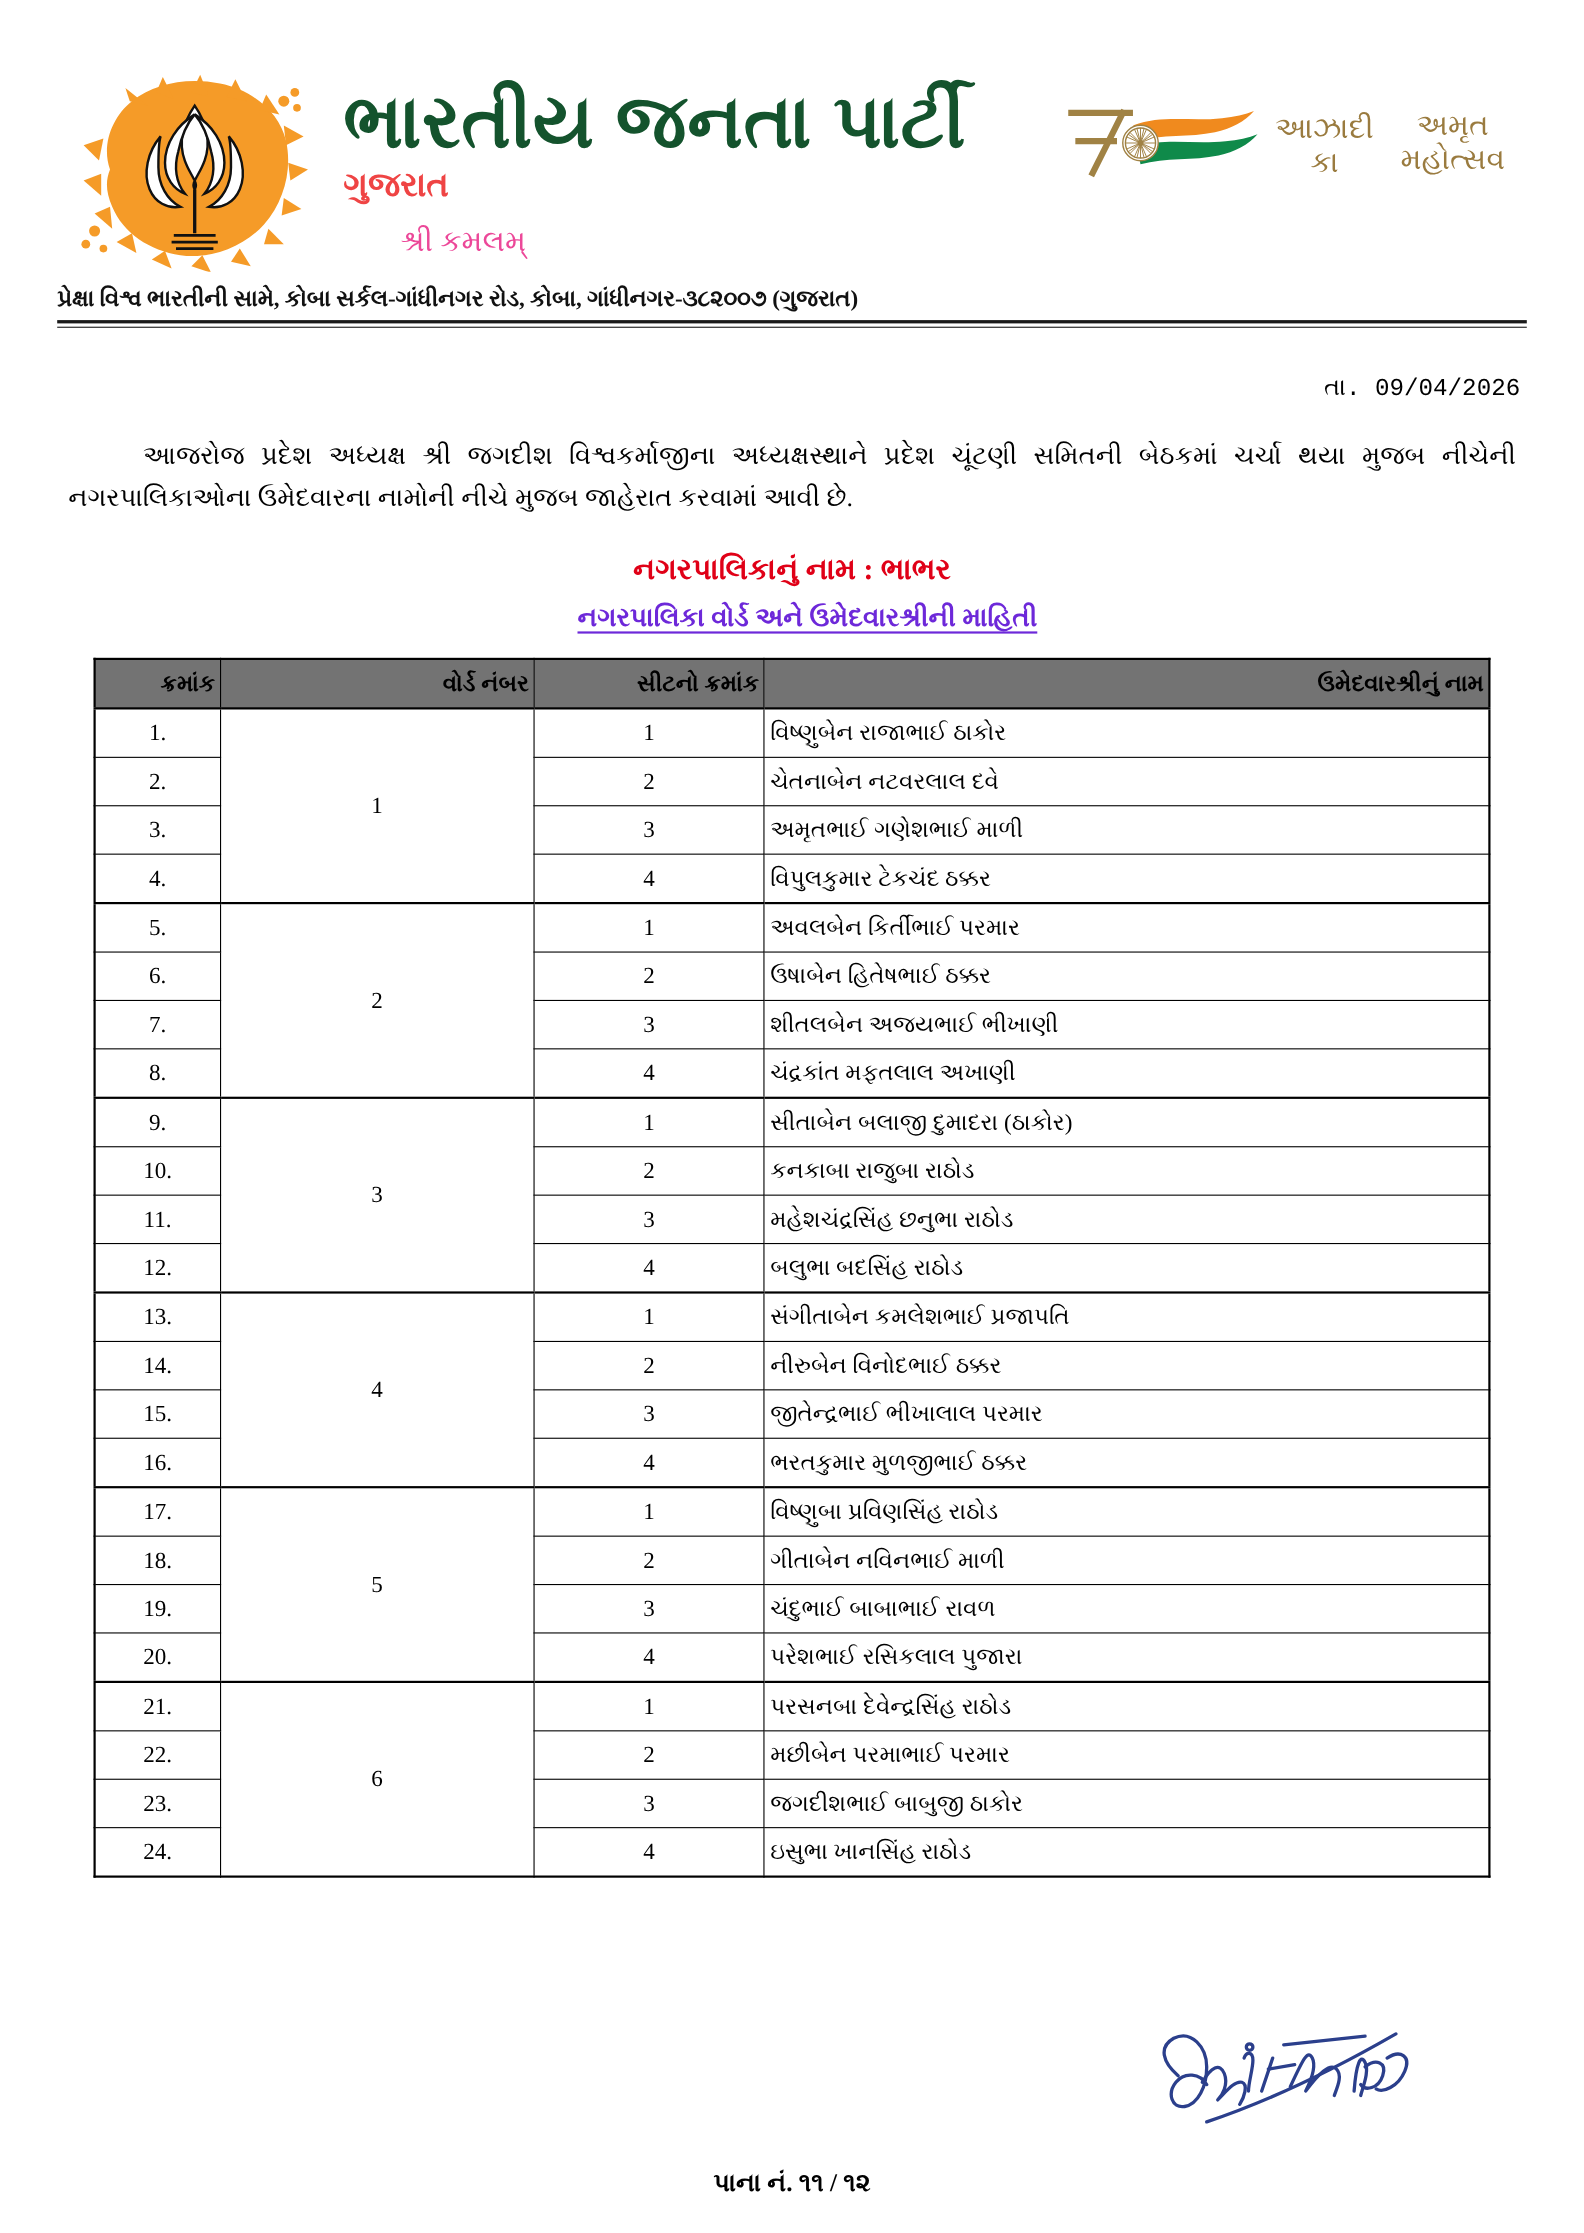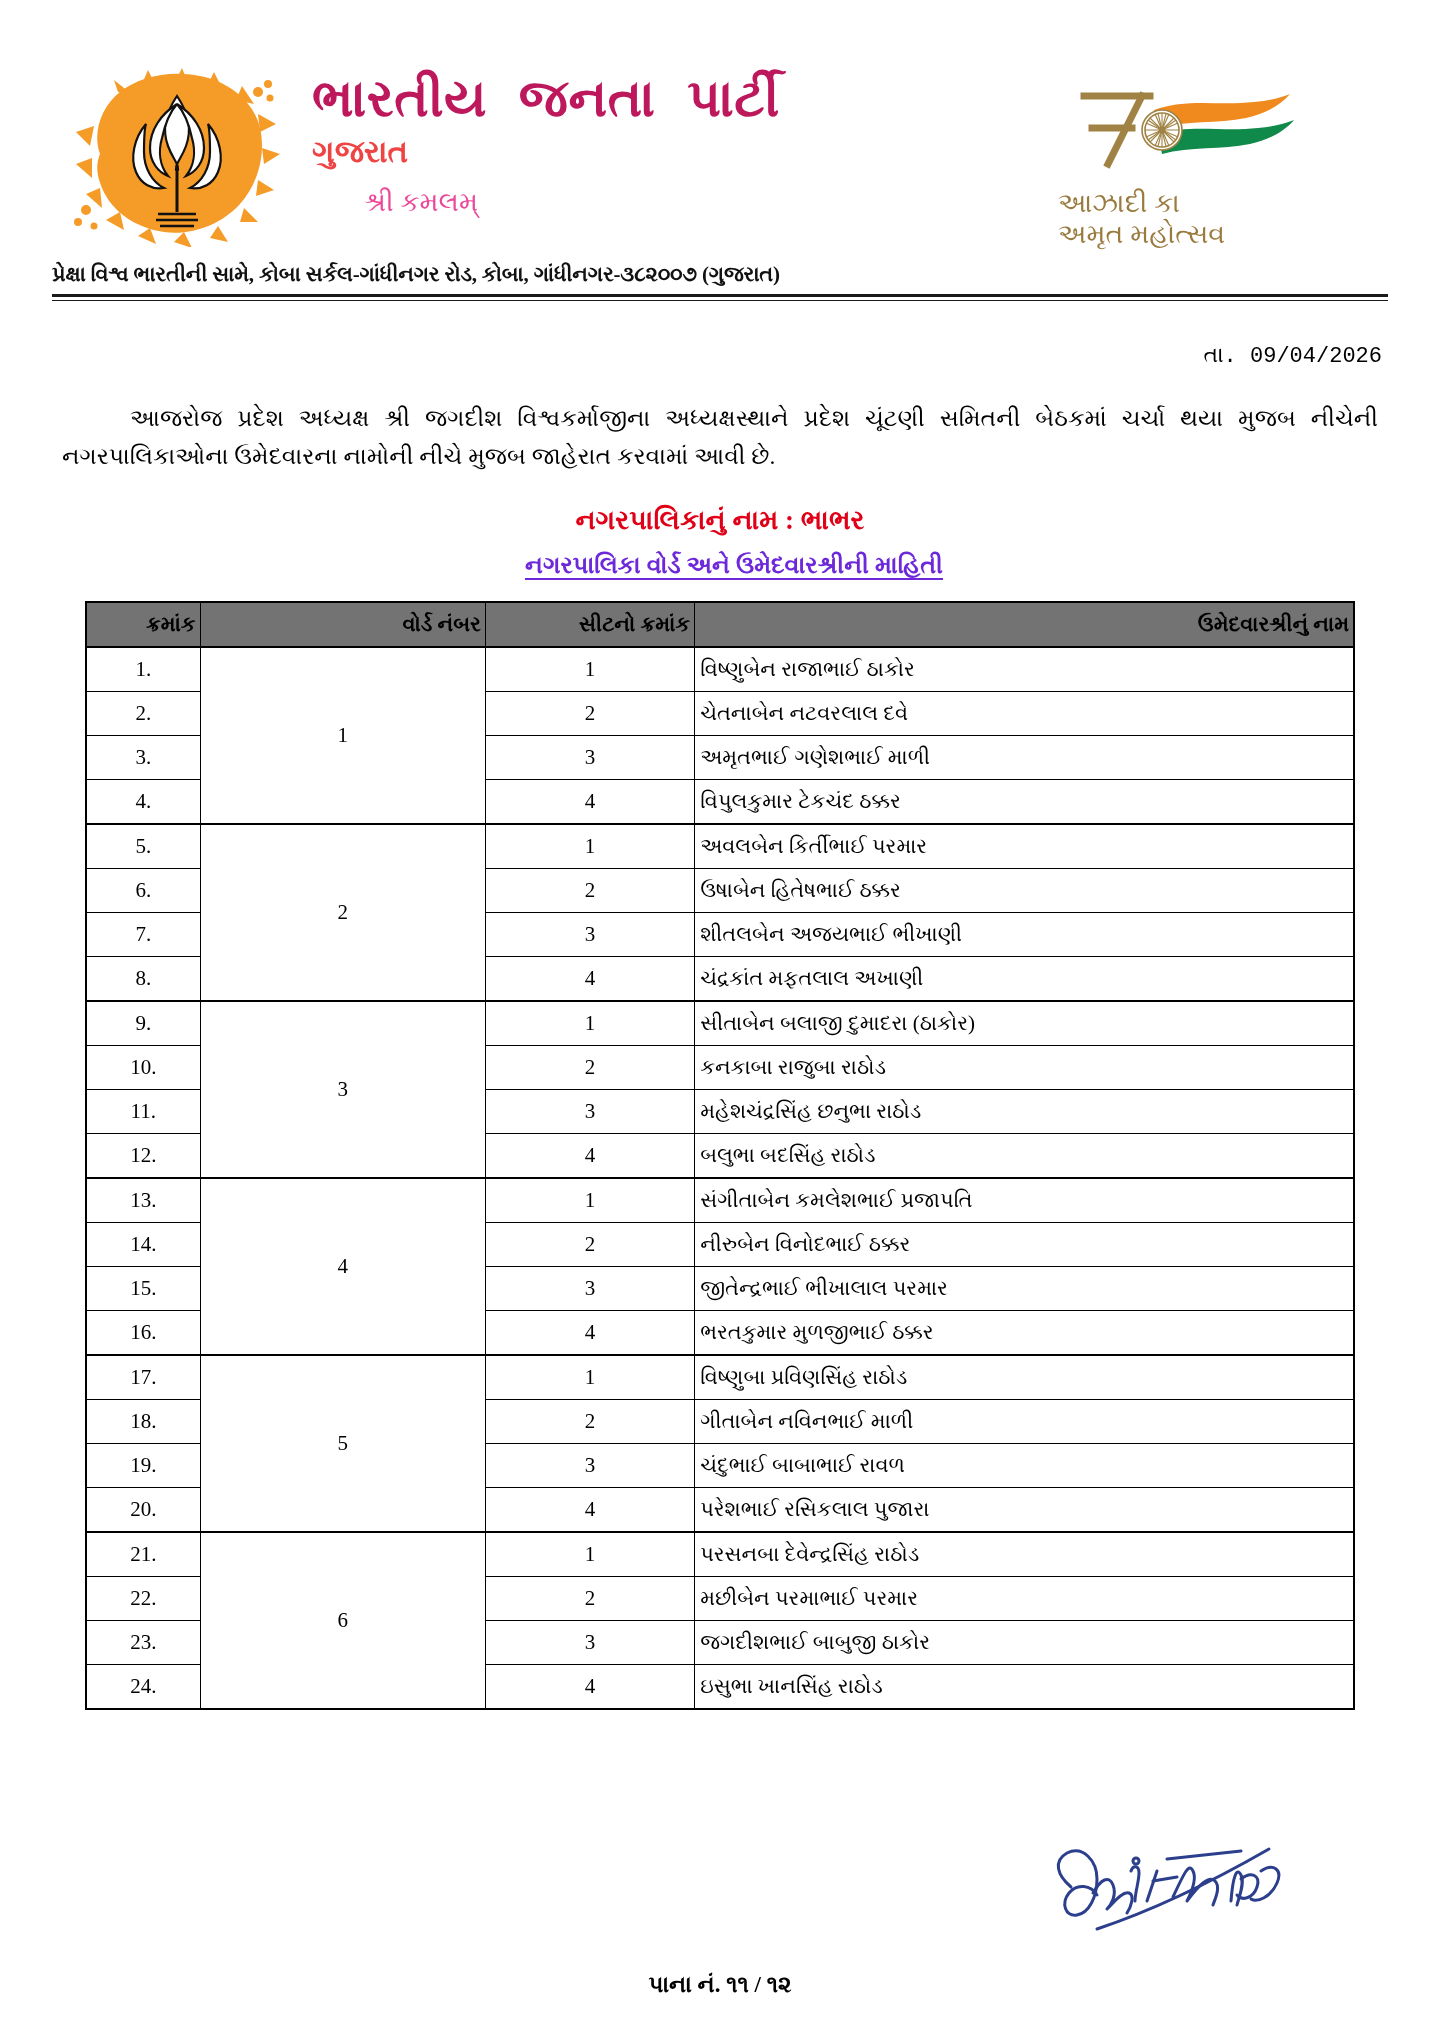--- a/index.html
+++ b/index.html
@@ -36,24 +36,24 @@
     justify-content: center;
     align-items: flex-start;
     padding-top: 4px;
   }
   .lh-title-block {
     flex: 1 1 auto;
     padding-left: 10px;
     padding-top: 18px;
   }
   .party-name {
-    font-family: Liberation Mono, monospace;
-    font-size: 52px;
-    font-weight: bold;
-    color: #be185d;
+    font-family: Liberation Sans, sans-serif;
+    font-size: 68px;
+    font-weight: bold;
+    color: #14532d;
     line-height: 1.05;
     letter-spacing: 0.5px;
     white-space: nowrap;
   }
   .party-state {
     font-family: "Liberation Serif", "DejaVu Serif", serif;
     font-size: 31px;
     font-weight: bold;
     color: #ef4444;
     line-height: 1.25;
@@ -63,22 +63,22 @@
     font-family: "Liberation Serif", "DejaVu Serif", serif;
     font-size: 27px;
     color: #ec4899;
     margin-top: 16px;
     margin-left: 52px;
     font-weight: normal;
   }
   .lh-right {
     flex: 0 0 330px;
     display: flex;
-    flex-direction: column;
-    align-items: flex-start;
+    flex-direction: row;
+    align-items: center;
     padding-top: 18px;
   }
   .amrit-txt1, .amrit-txt2 {
     font-family: "Liberation Serif", "DejaVu Serif", serif;
     color: #9a7b3f;
     line-height: 1.15;
     text-align: center;
   }
   .amrit-txt1 { font-size: 27px; margin-top: 4px; }
   .amrit-txt2 { font-size: 27px; }

